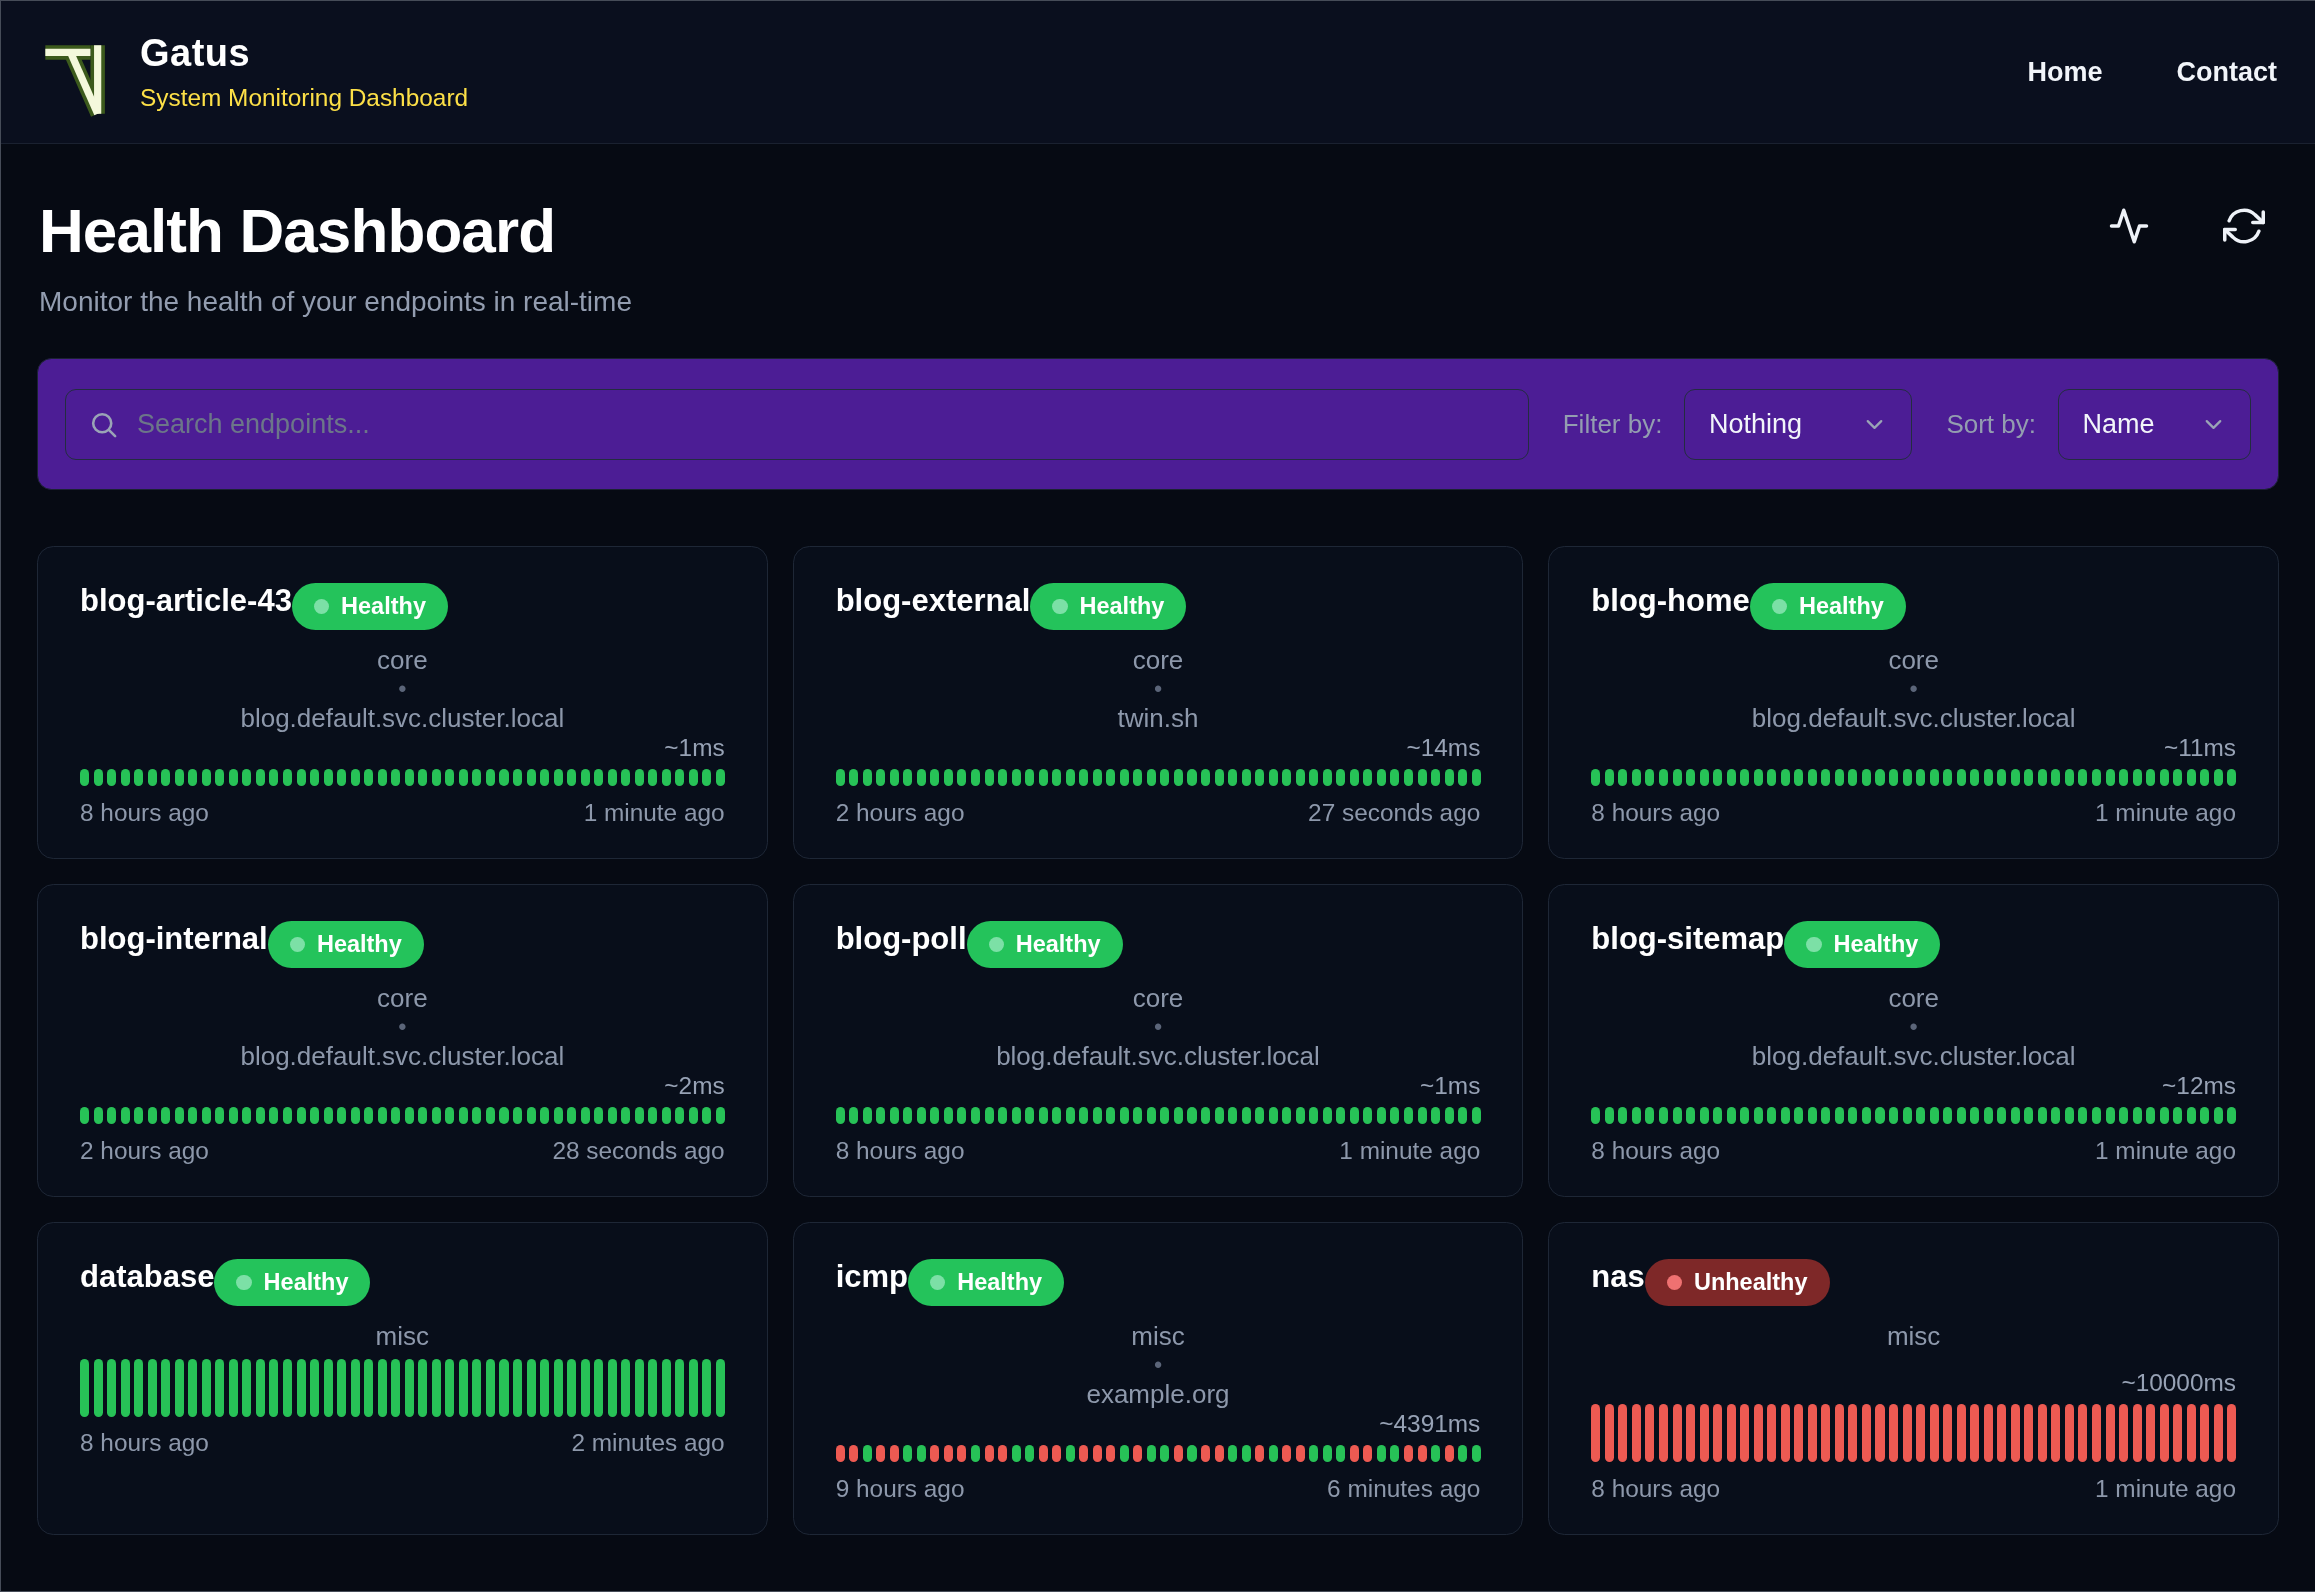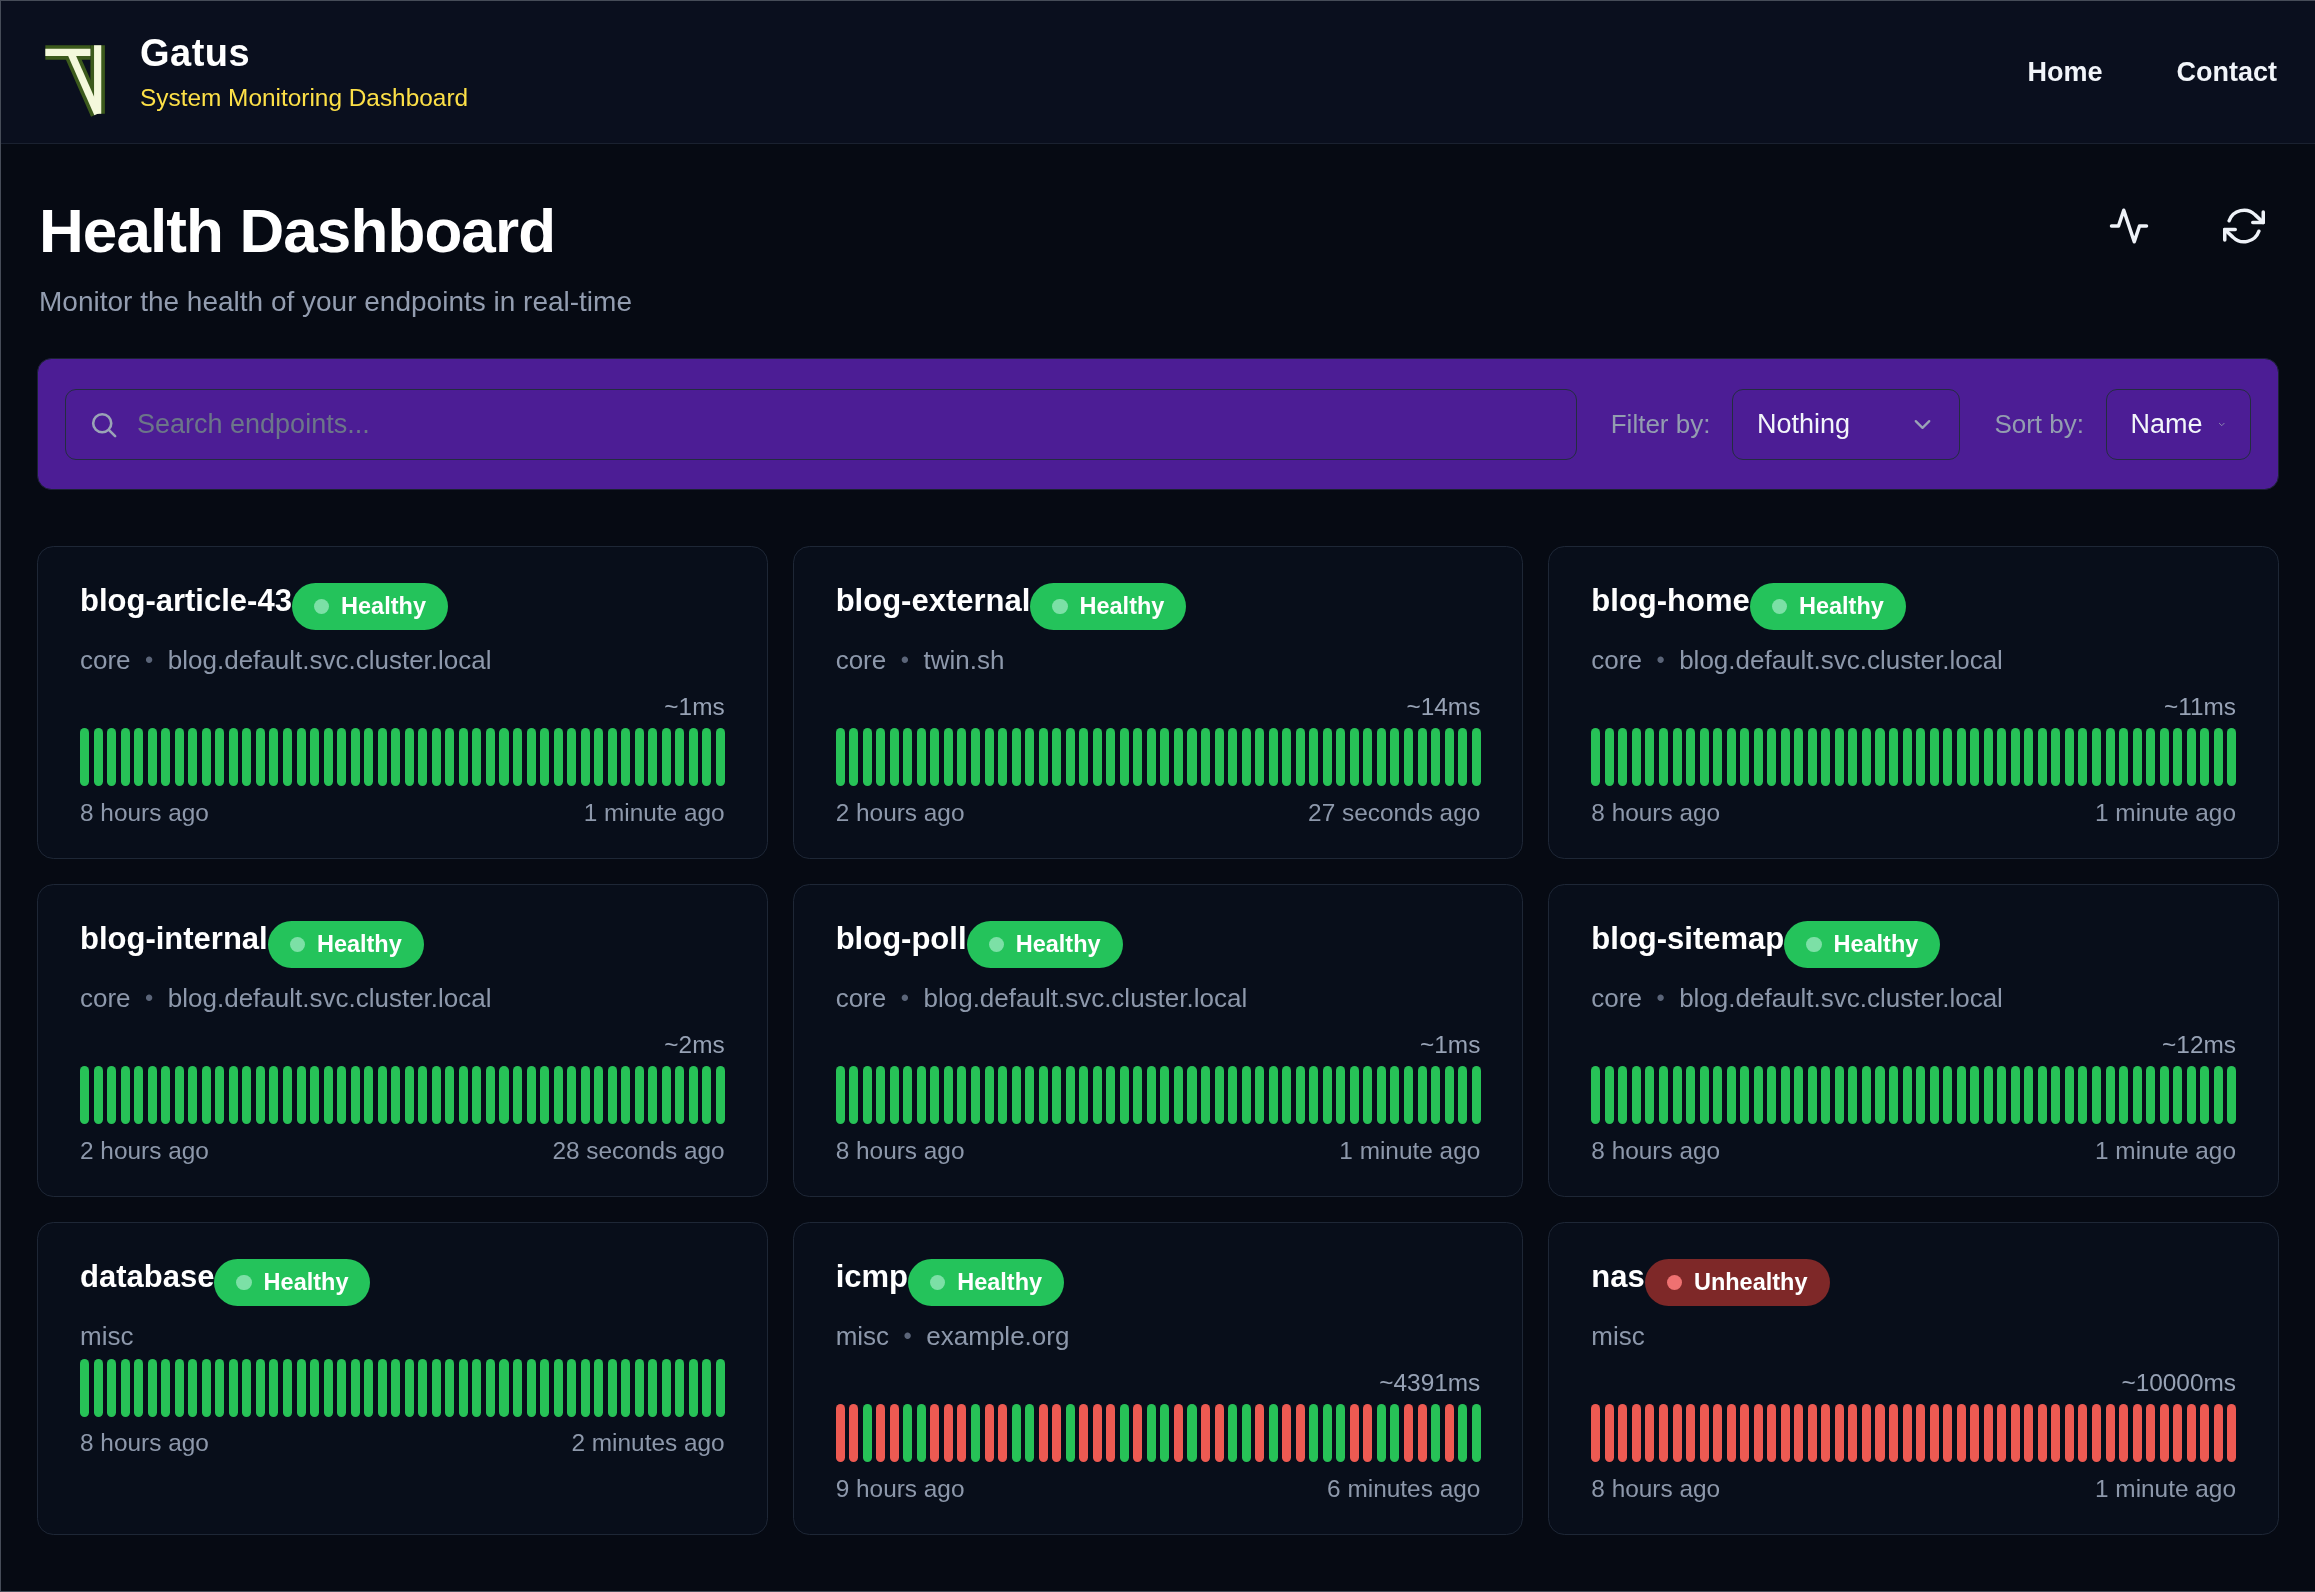--- a/index.html
+++ b/index.html
@@ -66,21 +66,21 @@
   }
   .search-input::placeholder { color:#6c7689; }
   .tb-label { font-size:26px; color:#939db0; margin-left:34px; white-space:nowrap; }
   .select {
     margin-left:22px; height:71px;
     border:1.8px solid #232d40; border-radius:11px;
     display:flex; align-items:center; justify-content:space-between;
     padding:0 23.5px; cursor:pointer; background:transparent;
   }
   .select-filter { width:228px; }
-  .select-sort { width:145px; }
+  .select-sort { width:193px; }
   .select-value { font-size:27px; color:#f2f5fa; }
   .select svg { margin-left:14.5px; }
 
   
   .grid {
     margin:56px 36px 0 36px;
     display:grid;
     grid-template-columns:repeat(3, 1fr);
     gap:25px;
   }
@@ -99,21 +99,21 @@
     display:inline-flex; align-items:center; gap:11.8px;
     border-radius:904px; padding:10px 22px;
     font-size:23.5px; font-weight:bold; color:#ffffff;
     flex:0 0 auto;
   }
   .badge.healthy { background:#24c35b; }
   .badge.healthy .dot { background:#7ce0a6; }
   .badge.unhealthy { background:#7e2828; }
   .badge.unhealthy .dot { background:#ef7171; }
   .dot { width:15.4px; height:15.4px; border-radius:50%; }
-  .ep-meta { margin-top:14.5px; font-size:26px; color:#8d98ab; display:flex; align-items:center; }
+  .ep-meta { margin-top:14.5px; font-size:26px; color:#8d98ab; display:flex; align-items:center;flex-direction:column; }
   .ep-sep { color:#5b6579; margin:0 14.5px; font-size:23.5px; }
   .latency { margin-top:auto; text-align:right; font-size:24.4px; color:#97a2b5; }
   .bars { display:flex; gap:4.5px; height:58px; margin-top:7.2px; }
   .bar { flex:1; border-radius:90px; }
   .bar.g { background:#27c257; }
   .bar.r { background:#ee5a52; }
   .timestamps { display:flex; justify-content:space-between; margin-top:12.7px; font-size:24.4px; color:#8d98ab; }
 </style>
 </head>
 <body>

